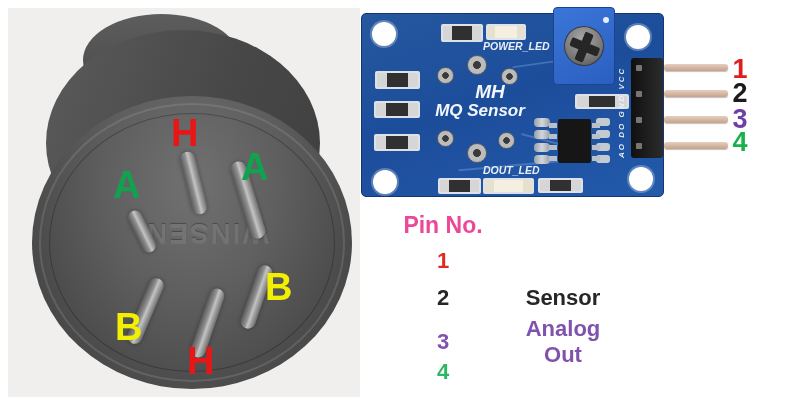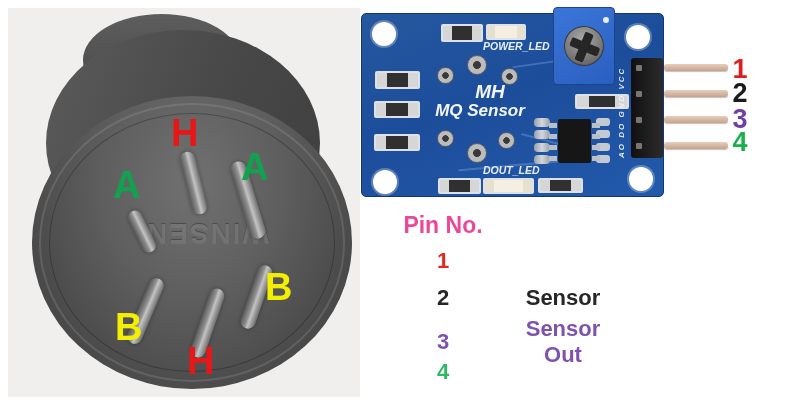--- a/index.html
+++ b/index.html
@@ -224,20 +224,20 @@
     </div>
     <div class="trow">
       <div class="cell" style="color: rgb(223, 43, 34);">1</div>
     </div>
     <div class="trow">
       <div class="cell" style="color: rgb(38, 38, 38);">2</div>
       <div class="cell" style="color: rgb(38, 38, 38);">Sensor</div>
     </div>
     <div class="trow">
       <div class="cell" style="color: rgb(126, 82, 173);">3</div>
-      <div class="cell" style="color: rgb(126, 82, 173);">Sensor Out</div>
+      <div class="cell" style="color: rgb(126, 82, 173);">Analog Out</div>
     </div>
     <div class="trow">
       <div class="cell" style="color: rgb(47, 184, 99);">4</div>
     </div>
   </div>
 
 </div>
 
 </body></html>

